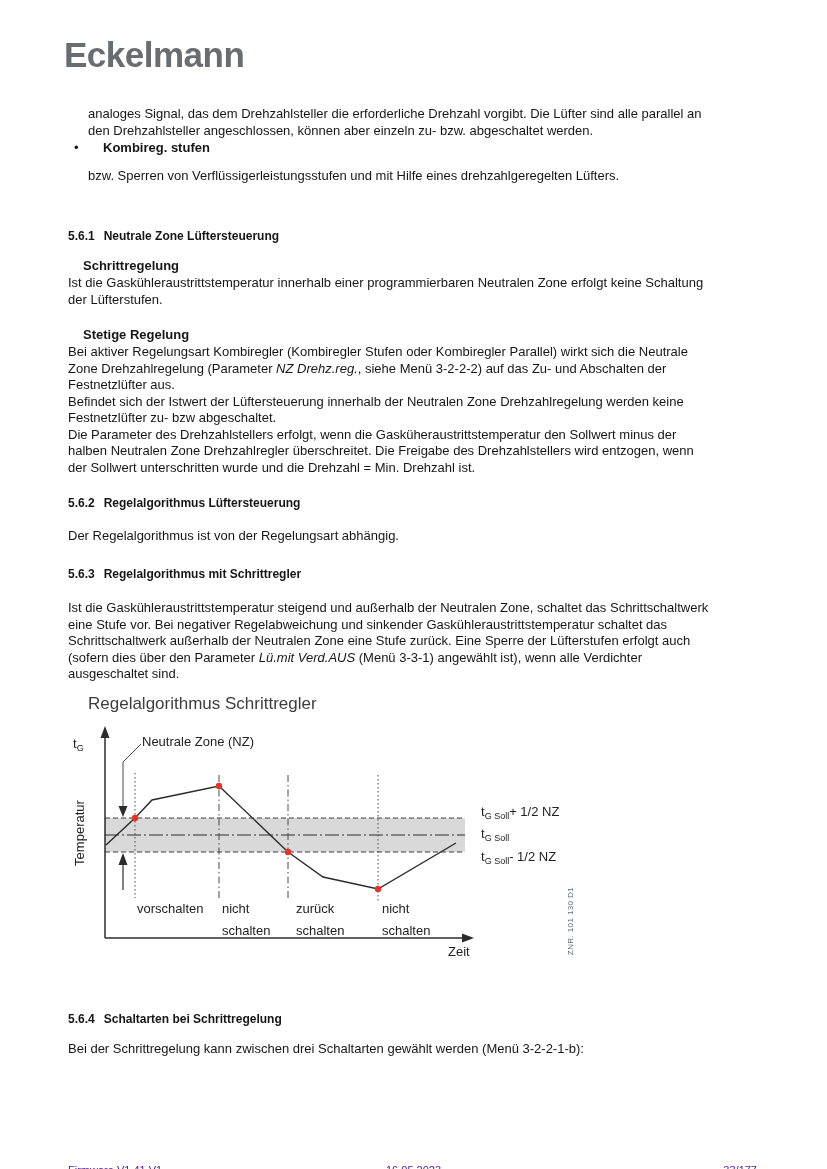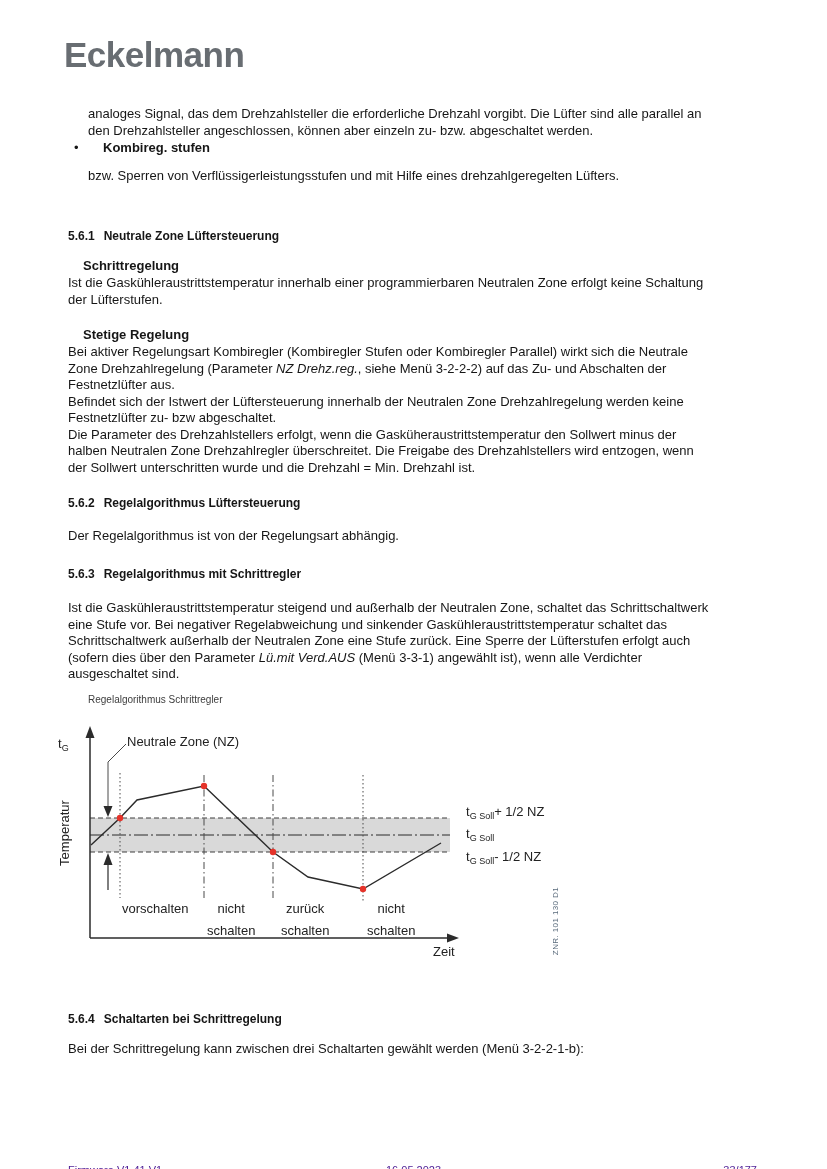--- a/index.html
+++ b/index.html
@@ -12,22 +12,22 @@
   .logo {
     left:64px; top:36px; font-size:35px; font-weight:bold; color:#686d72;
     letter-spacing:-0.5px; line-height:38px;
   }
   .body-text { font-size:13px; white-space:nowrap; }
   .line { line-height:16.5px; height:16.5px; }
   .line-wide { line-height:21.5px; height:21.5px; }
   .bold { font-weight:bold;padding-left:15px; }
   .it { font-style:italic; }
   .heading { font-size:12px; font-weight:bold; display:flex; gap:9px; white-space:nowrap; }
-  .caption { font-size:10px; color:#3d3d3d; white-space:nowrap; }
-  .figure { left:50px; top:718px; width:530px; height:250px;text-align:center; }
+  .caption { font-size:17px; color:#3d3d3d; white-space:nowrap; }
+  .figure { left:65px; top:718px; width:530px; height:250px; }
   .figure svg { position:absolute; left:0; top:0; }
   .fig-label { position:absolute; font-size:13px; color:#222; white-space:nowrap; }
   .fig-label sub { font-size:9px; vertical-align:-3px; }
   .ev { line-height:22px; }
   .rot { transform:translate(-50%,-50%) rotate(-90deg); }
   .temp-label { left:14px; top:115px; }
   .znr { left:505px; top:203px; font-size:8px; color:#5a6b7c; letter-spacing:0.4px; }
   .footer { font-size:11px; color:#4c1d95; white-space:nowrap;margin-top:44px; }
   .footer-center { left:0; width:827px; text-align:center; }
   .footer-right { right:70px; }

